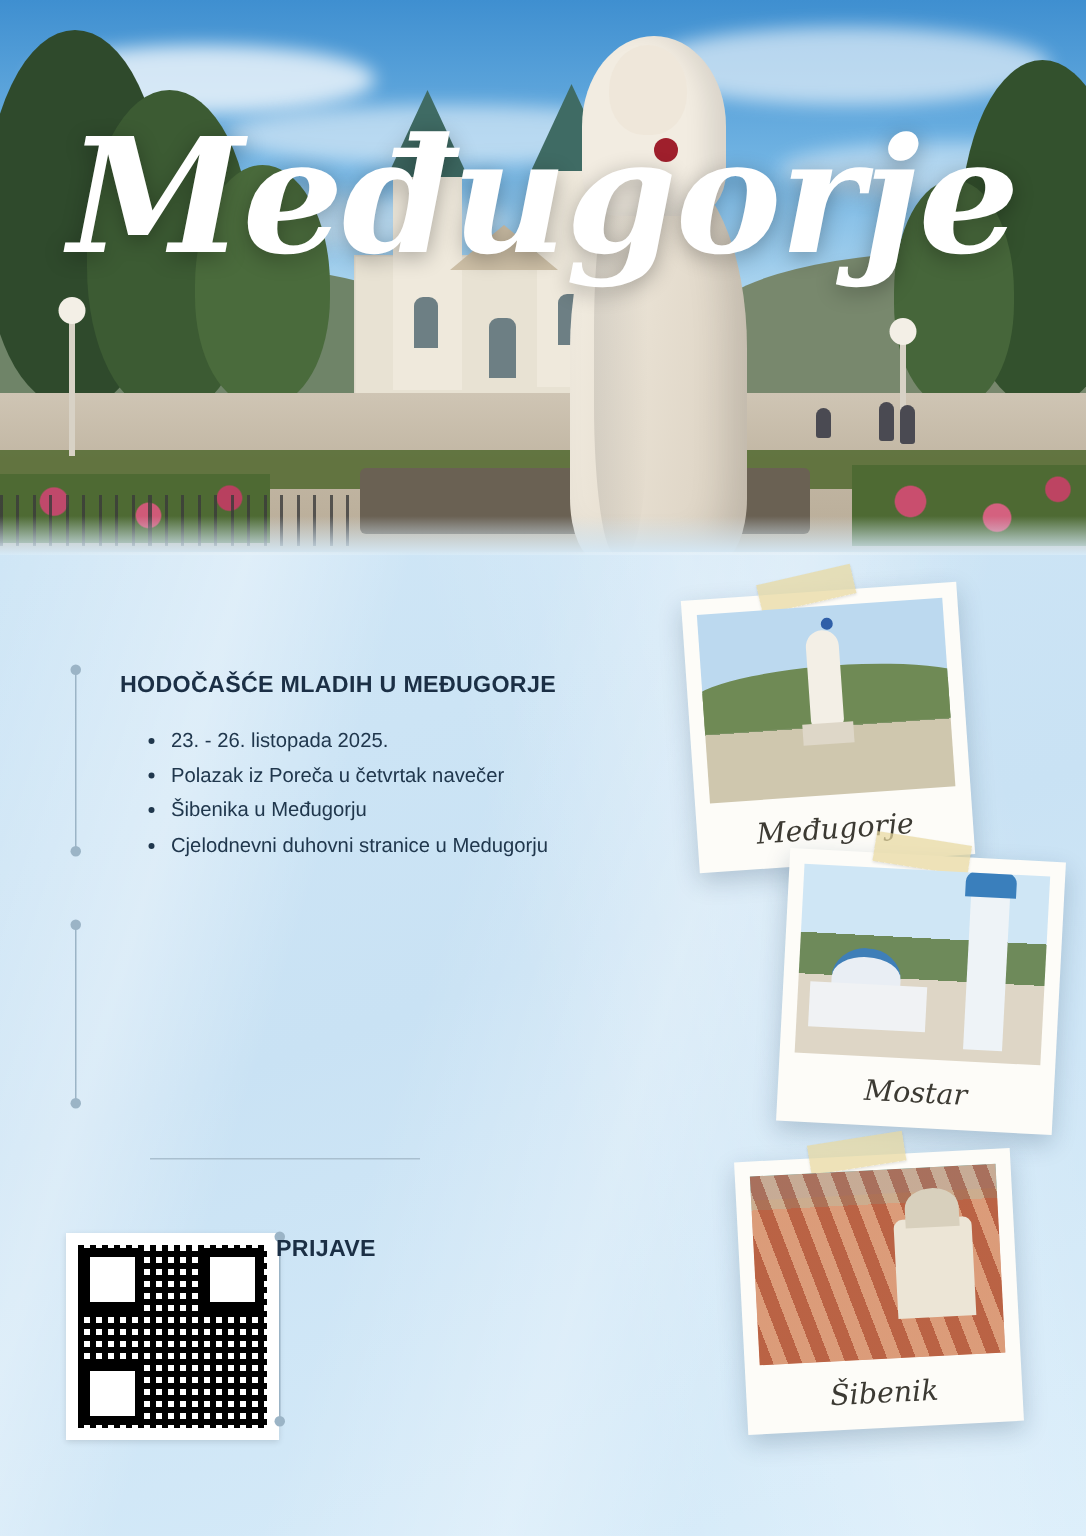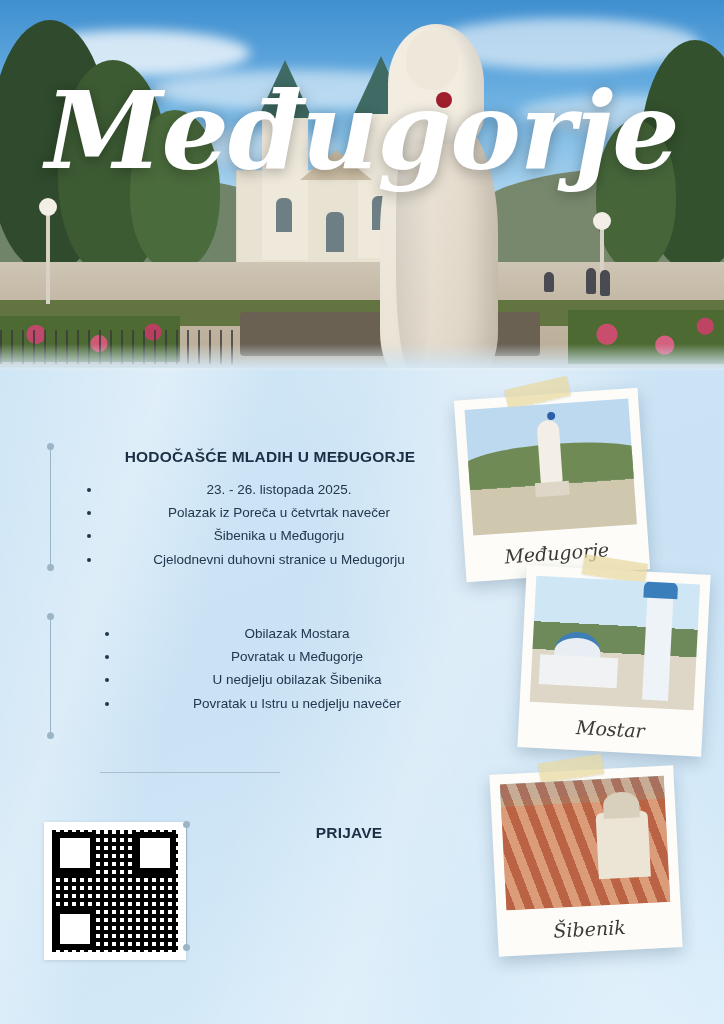--- a/index.html
+++ b/index.html
@@ -228,21 +228,20 @@
     white-space: nowrap;
   }
   .hero-fade {
     position:absolute; left:0; bottom:0; width:724px; height:26px;
     background: linear-gradient(rgba(214,234,248,0), rgba(214,234,248,1));
   }
 
   
   .section {
     position: absolute;
-    text-align: center;
   }
   .sec-rule {
     position: absolute;
     width: 1px;
     background: #9bb4c6;
   }
   .sec-rule .dot {
     position: absolute;
     left: -3px;
     width: 7px; height: 7px;
@@ -253,21 +252,21 @@
   .sec-rule .dot.bot { bottom: -3px; }
 
   h2.sec-title {
     margin: 0 0 12px 0;
     font-size: 15.5px;
     font-weight: 700;
     color: #1b2f45;
     letter-spacing: .2px;
   }
   ul.sec-list {
-    margin: 4px;
+    margin: 16px;
     padding: 0 0 0 18px;
     list-style: disc;
     color: #1d3347;
   }
   ul.sec-list li {
     font-size: 13.5px;
     line-height: 1.72;
     color: #20374d;
   }
   ul.sec-list li .em {
@@ -484,26 +483,20 @@
       <li>Šibenika u Međugorju</li>
       <li>Cjelodnevni duhovni stranice u Medugorju</li>
     </ul>
   </div>
 
   <div class="sec-rule rule-2">
     <span class="dot top"></span>
     <span class="dot bot"></span>
   </div>
   <div class="section sec-2">
-    <ul class="sec-list">
-      <li>Obilazak Mostara</li>
-      <li>Povratak u Međugorje</li>
-      <li>U nedjelju obilazak Šibenika</li>
-      <li>Povratak u Istru u nedjelju navečer</li>
-    </ul>
   </div>
 
   <div class="divider"></div>
 
   <div class="qr-wrap">
     <div class="qr">
       <span class="eye3"></span>
     </div>
   </div>
 

